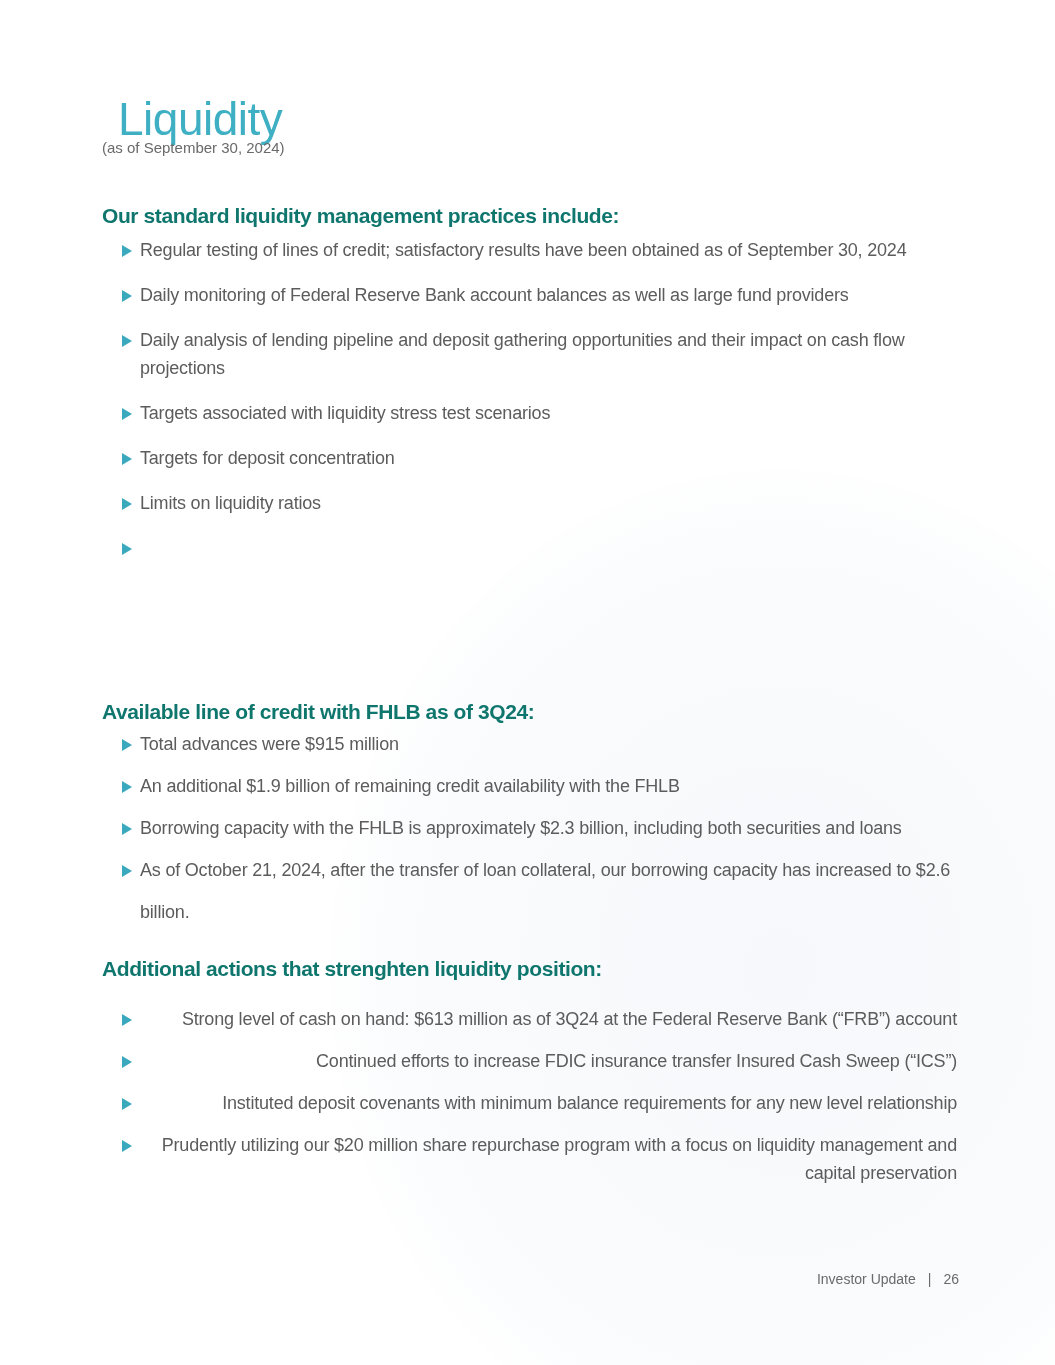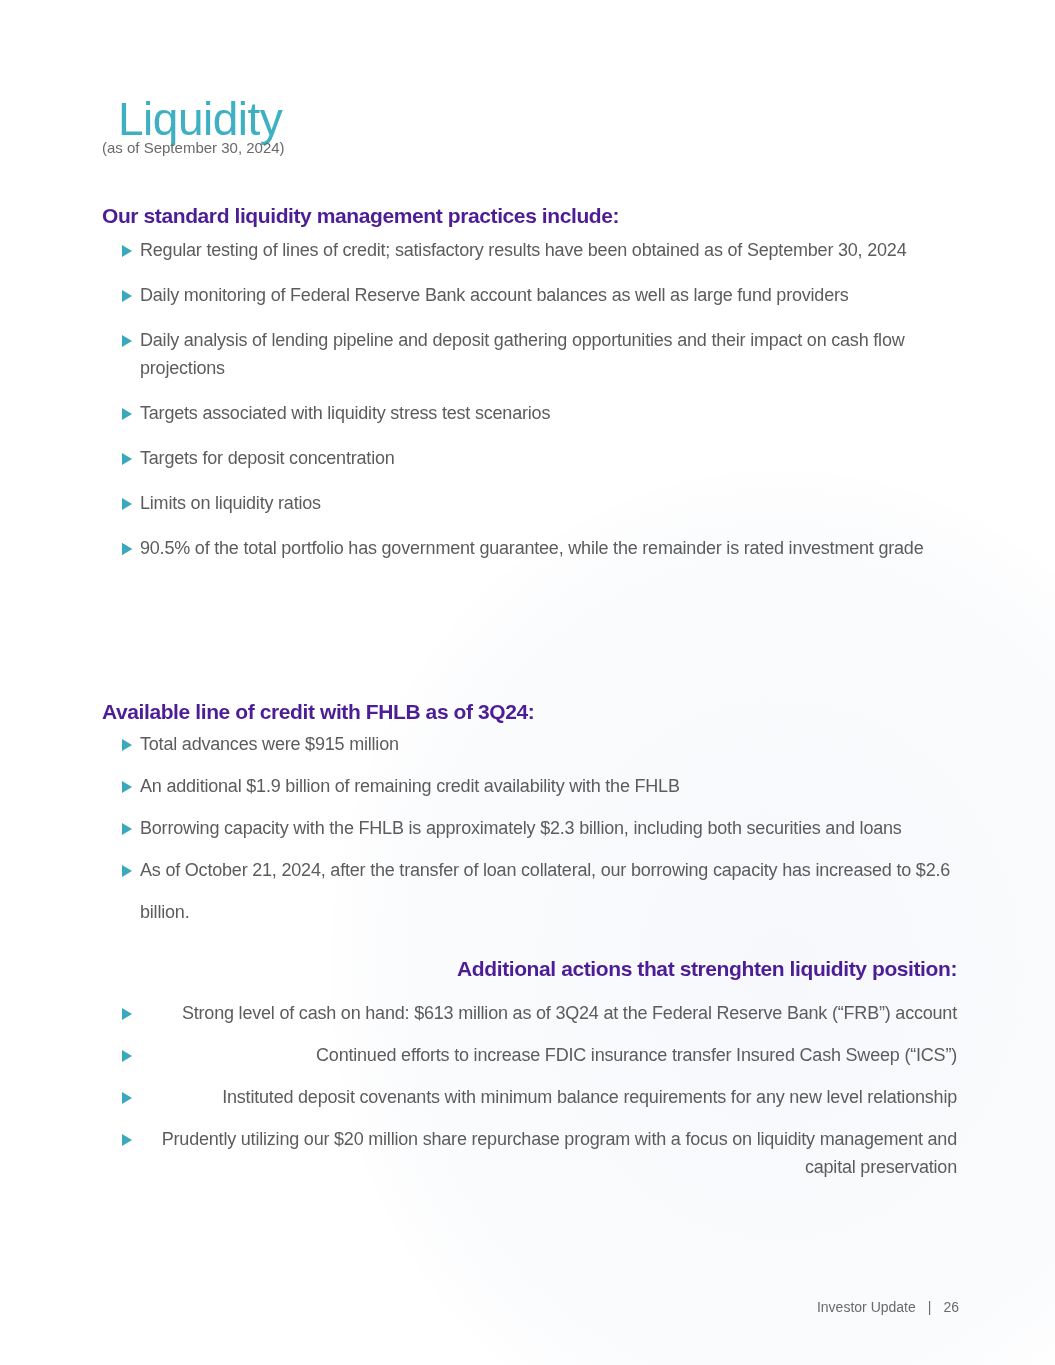--- a/index.html
+++ b/index.html
@@ -20,45 +20,45 @@
     position: absolute; top: 92px; left: 16px;
     font-size: 46px; font-weight: 300; color: #3fb0c4; letter-spacing: -0.5px;
     margin: 0;
   }
   .subtitle {
     position: absolute; top: 139px; left: 0;
     font-size: 15px; color: #6a6a6a;
   }
   .section { position: absolute; left: 0; width: 855px; }
   .section h2 {
-    margin: 0; font-size: 21px; font-weight: bold; color: #4c1d95; letter-spacing: -0.4px;
+    margin: 0; font-size: 21px; font-weight: bold; color: #0f766e; letter-spacing: -0.4px;
   }
   ul { list-style: none; margin: 0; padding: 0; }
   li {
     position: relative; padding-left: 38px; font-size: 18px; line-height: 28px;
     color: #5c5c5c; letter-spacing: -0.2px;
   }
   li .bullet {
     position: absolute; left: 20px; top: 9px; width: 0; height: 0;
     border-top: 6px solid transparent; border-bottom: 6px solid transparent;
     border-left: 10px solid #3aa9bd;
   }
   .s1 { top: 204px; }
   .s1 h2 { margin-bottom: 8px; }
   .s1 li { margin-bottom: 17px; }
   .s1 li.justify { text-align: justify; }
   .s2 { top: 700px; }
   .s2 h2 { margin-bottom: 6px; }
   .s2 li { margin-bottom: 14px; }
   .s2 li.tall { line-height: 42px; margin-top: -7px; }
   .s3 { top: 957px; }
-  .s3 h2 { margin-bottom: 18px; text-align: right; }
+  .s3 h2 { margin-bottom: 24px; }
   .s3 li { margin-bottom: 14px; text-align: right; }
   .footer {
-    position: absolute; top: 1299px; right: 96px; font-size: 14px; color: #6a6a6a;
+    position: absolute; top: 1271px; right: 96px; font-size: 14px; color: #6a6a6a;
   }
   .footer .sep { margin: 0 12px; }
 </style>
 </head>
 <body>
 
 <div class="bg-shape"></div>
 
 <div class="page">
   <h1 class="title">Liquidity</h1>
@@ -67,21 +67,20 @@
   <div class="section s1">
     <h2>Our standard liquidity management practices include:</h2>
     <ul>
       <li><span class="bullet"></span><span>Regular testing of lines of credit; satisfactory results have been obtained as of September 30, 2024</span></li>
       <li><span class="bullet"></span><span>Daily monitoring of Federal Reserve Bank account balances as well as large fund providers</span></li>
       <li><span class="bullet"></span><span>Daily analysis of lending pipeline and deposit gathering opportunities and their impact on cash flow projections</span></li>
       <li><span class="bullet"></span><span>Targets associated with liquidity stress test scenarios</span></li>
       <li><span class="bullet"></span><span>Targets for deposit concentration</span></li>
       <li><span class="bullet"></span><span>Limits on liquidity ratios</span></li>
       <li><span class="bullet"></span></li>
-      <li class="justify"><span class="bullet"></span><span>90.5% of the total portfolio has government guarantee, while the remainder is rated investment grade</span></li>
     </ul>
   </div>
 
   <div class="section s2">
     <h2>Available line of credit with FHLB as of 3Q24:</h2>
     <ul>
       <li><span class="bullet"></span><span>Total advances were $915 million</span></li>
       <li><span class="bullet"></span><span>An additional $1.9 billion of remaining credit availability with the FHLB</span></li>
       <li><span class="bullet"></span><span>Borrowing capacity with the FHLB is approximately $2.3 billion, including both securities and loans</span></li>
       <li class="tall"><span class="bullet" style="top:16px"></span><span>As of October 21, 2024, after the transfer of loan collateral, our borrowing capacity has increased to $2.6 billion.</span></li>

